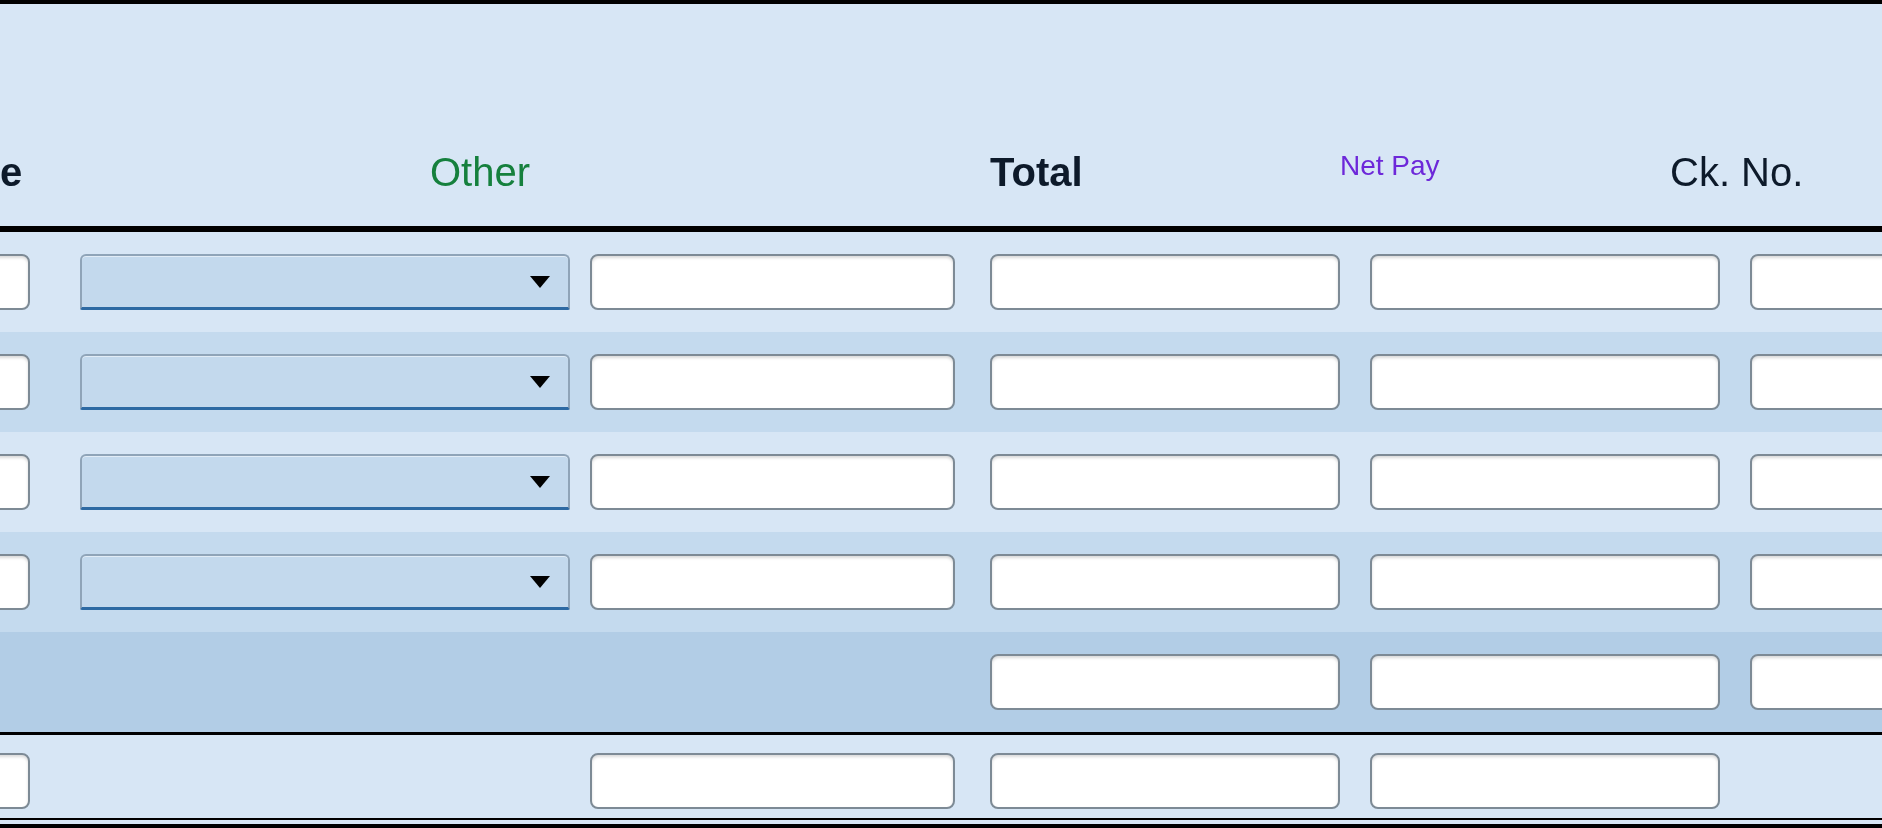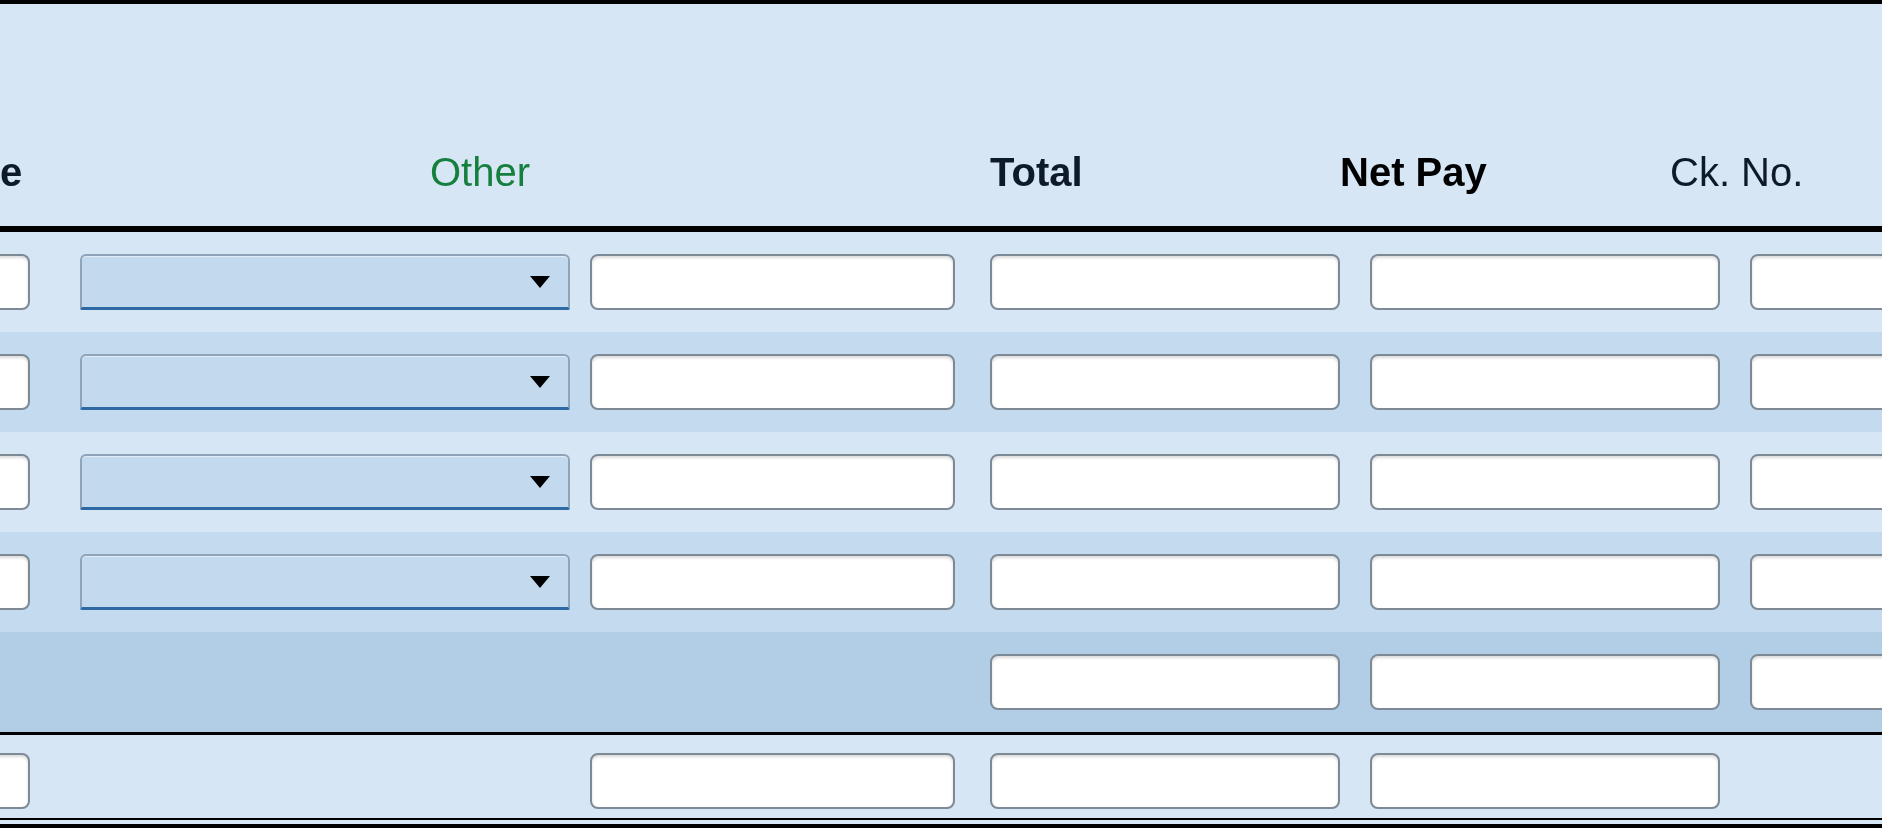--- a/index.html
+++ b/index.html
@@ -80,21 +80,21 @@
 
   <div class="hrule" style="top:0;"></div>
   <div class="hrule" style="top:62;"></div>
 
   <div style="position:absolute; left:0; top:150px; font-weight:700; font-size:40px; color:#0d1a2a;">e</div>
 
   <div style="position:absolute; left:430px; top:150px; font-weight:400; font-size:40px; color:#15803d;">Other</div>
 
   <div style="position:absolute; left:990px; top:150px; font-weight:700; font-size:40px; color:#0d1a2a;">Total</div>
 
-  <div style="position:absolute; left:1340px; top:150px; font-weight:700; font-size:40px; color:#000000;">Net Pay</div>
+  <div style="position:absolute; left:1340px; top:150px; font-weight:400; font-size:28px; color:#6d28d9;">Net Pay</div>
 
   <div style="position:absolute; left:1670px; top:150px; font-weight:400; font-size:40px; color:#0d1a2a;">Ck. No.</div>
 
   <div class="hrule" style="top:226px; border-top-width:6px;"></div>
 
   <div class="row-bg row-light" style="top:232px; height:100px;"></div>
   <div class="row-bg row-med" style="top:332px; height:100px;"></div>
   <div class="row-bg row-light" style="top:432px; height:100px;"></div>
   <div class="row-bg row-med" style="top:532px; height:100px;"></div>
   <div class="row-bg row-dark" style="top:632px; height:100px;"></div>

